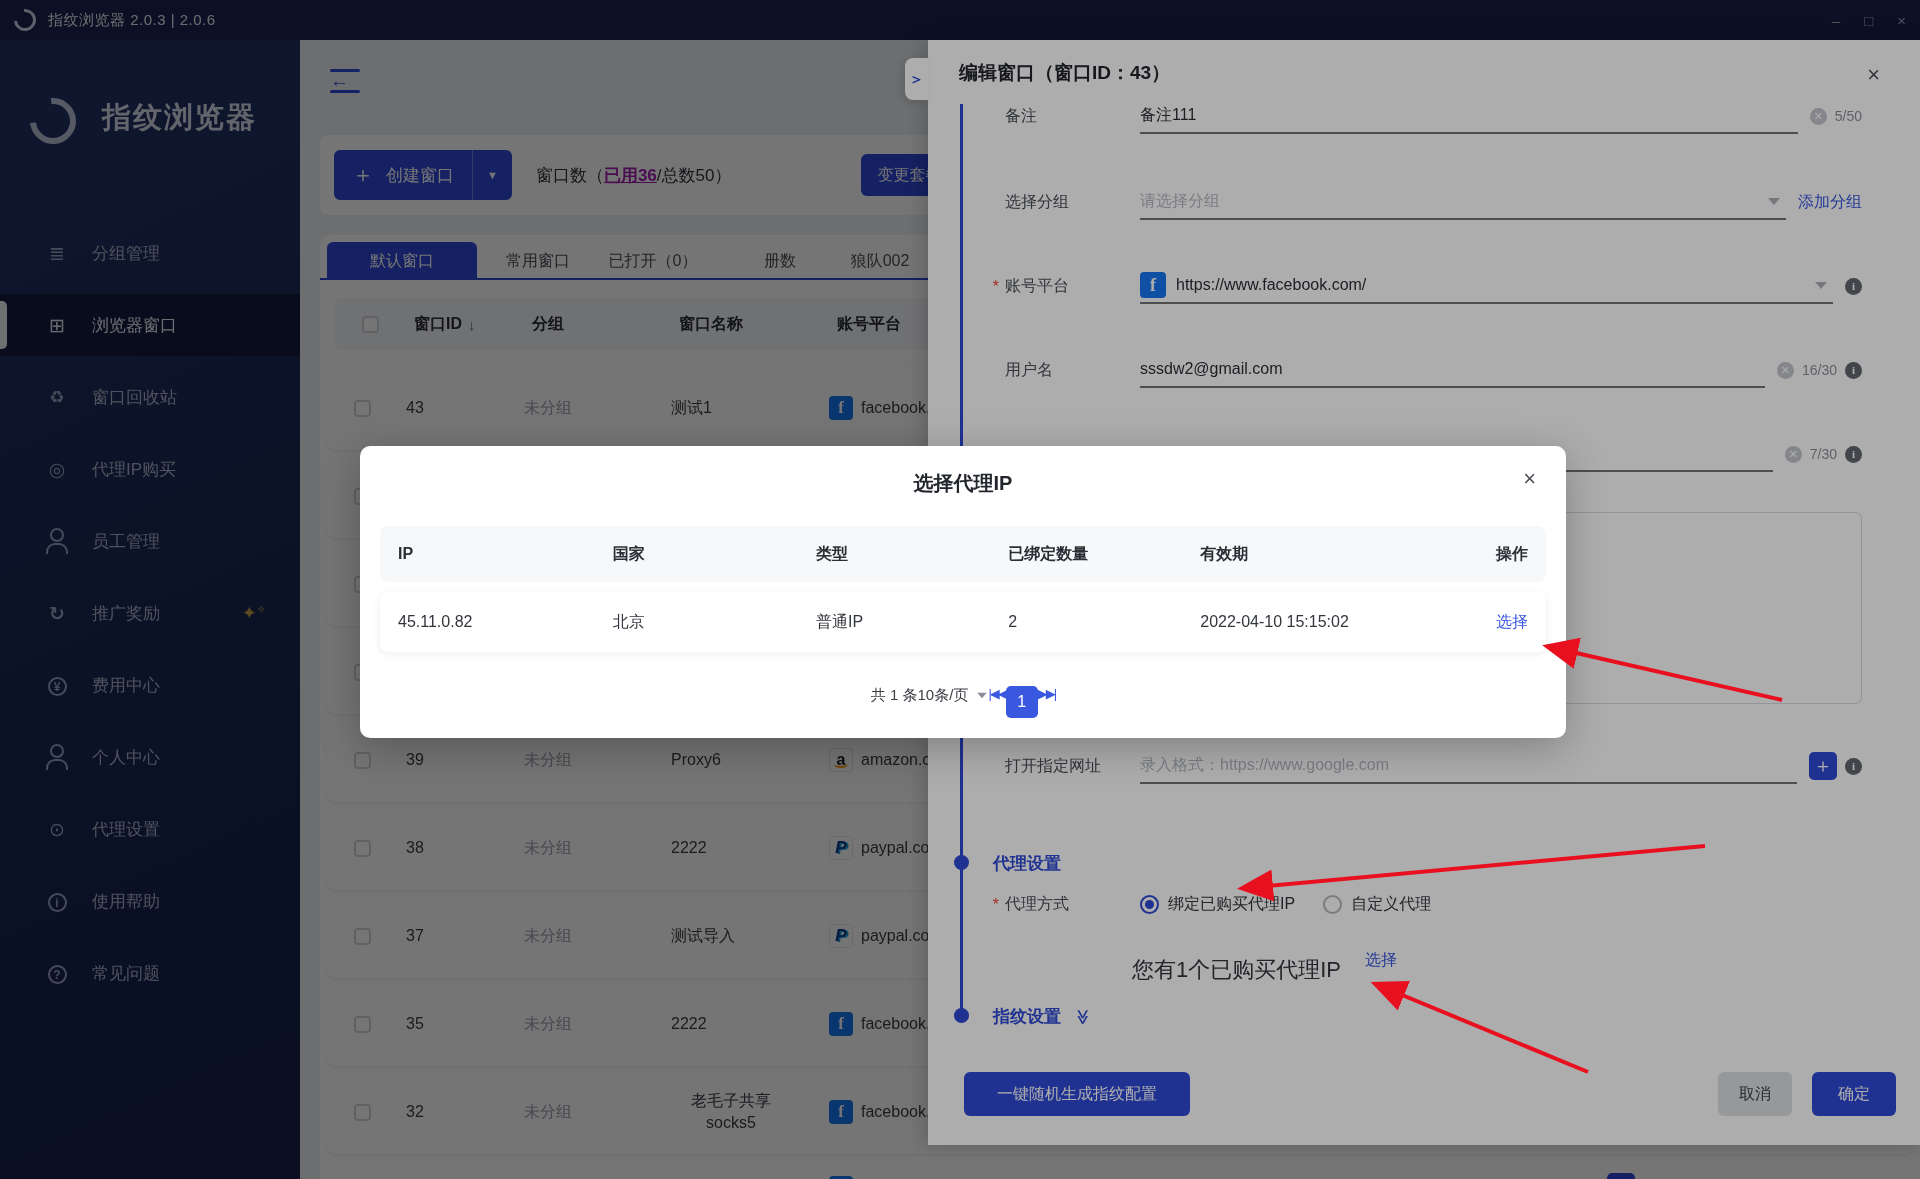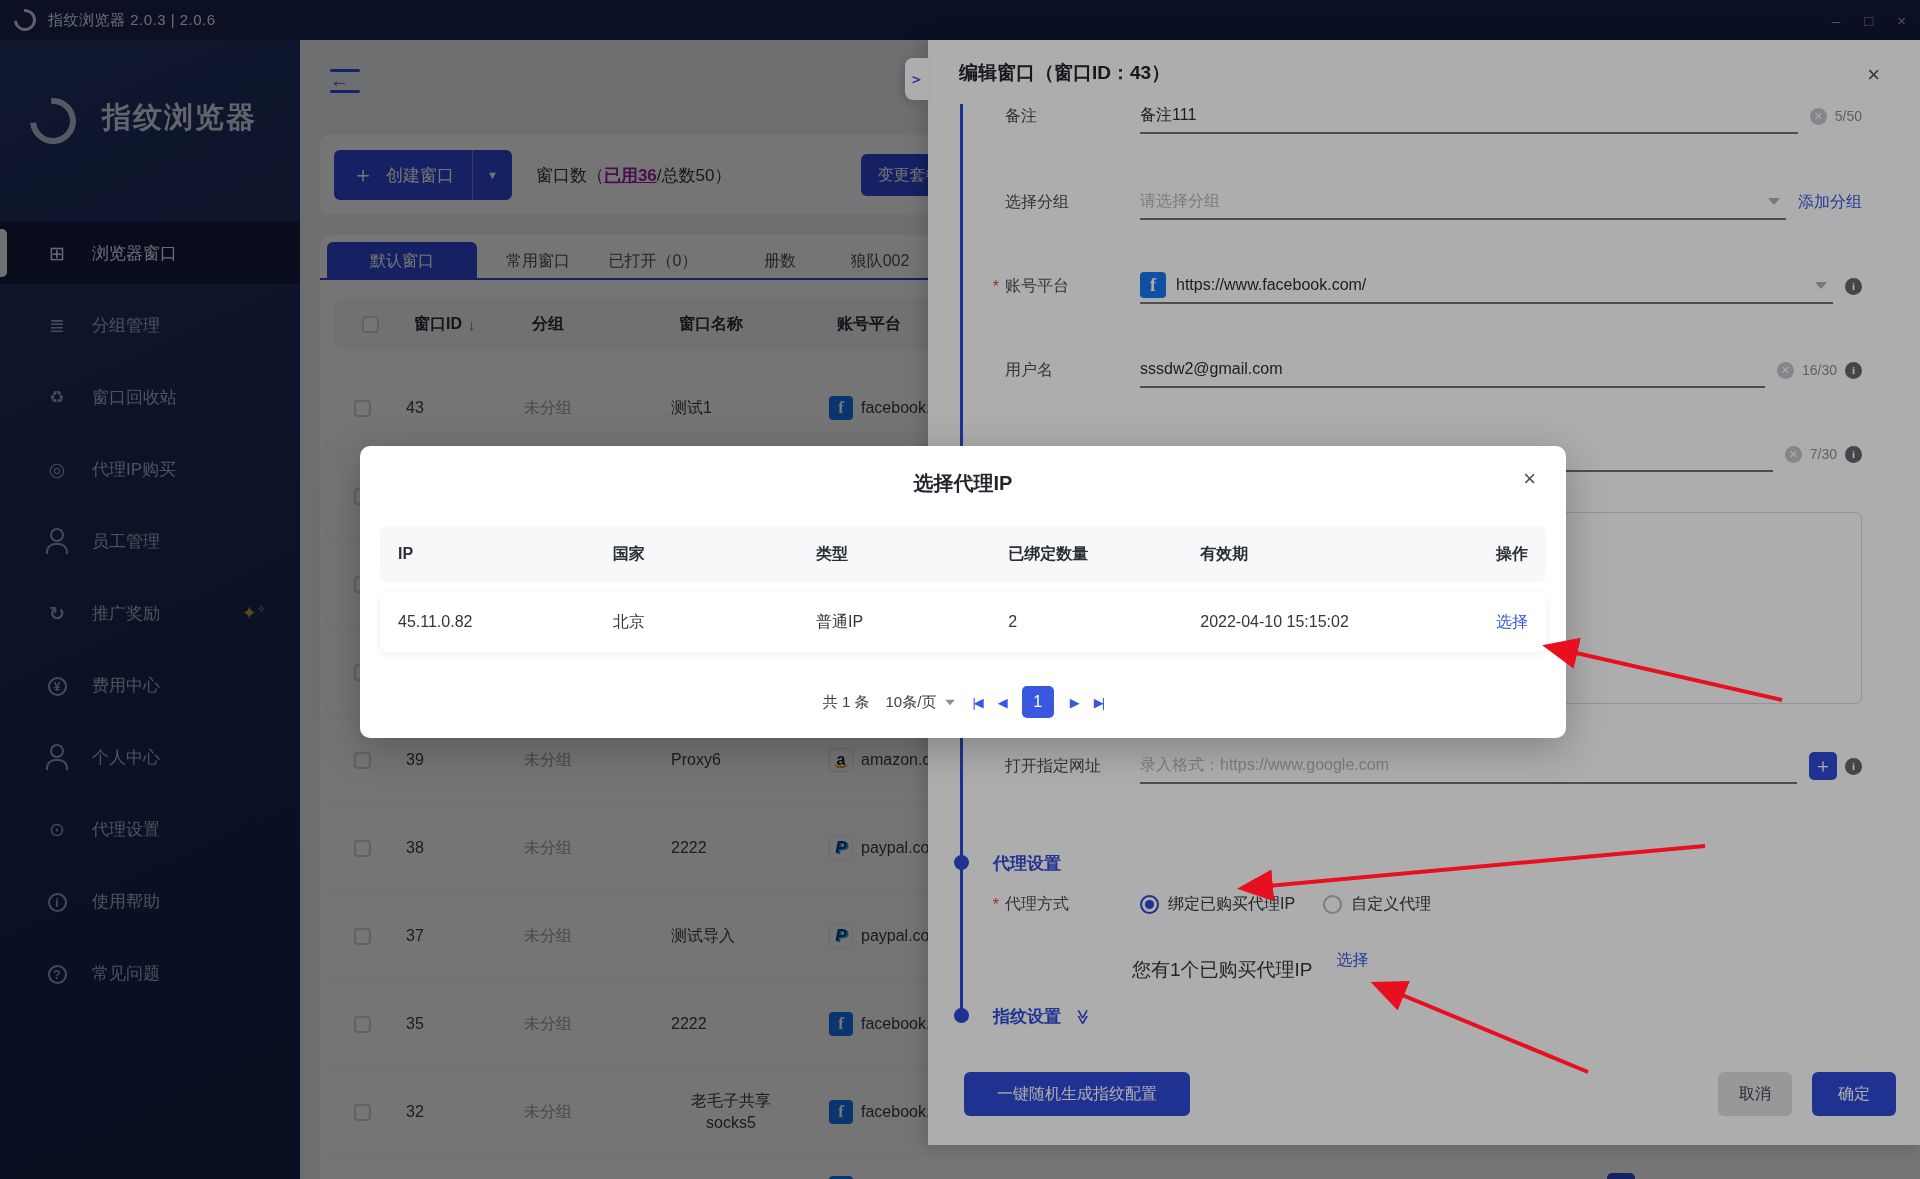--- a/index.html
+++ b/index.html
@@ -168,22 +168,22 @@
     color:#23262d; }
   .modal-close { position:absolute; right:30px; top:20px; font-size:22px; color:#4a4e57; cursor:pointer; }
   .m-table { position:absolute; left:20px; right:20px; top:80px; }
   .m-row { display:flex; align-items:center; height:56px; padding:0 18px; font-size:16px; color:#33363d; }
   .m-head { background:#f7f8fa; border-radius:8px; font-weight:bold; color:#2b2e35; }
   .m-data { background:#fff; border-radius:8px; margin-top:10px; box-shadow:0 2px 8px rgba(30,35,60,.07);
     height:60px; }
   .mc { flex:0 0 auto; }
   .mc1{width:19%;} .mc2{width:18%;} .mc3{width:17%;} .mc4{width:17%;} .mc5{width:21%;}
   .mc6{width:8%; text-align:right;}
-  .m-pager { position:absolute; left:0; bottom:20px; width:100%; display:flex; align-items:center;
-    justify-content:center; gap:16px; font-size:15px; color:#3c3f44; }
+  .m-pager { position:absolute; left:0; bottom:20px; width:100%; display:flex; align-items:flex-start;
+    justify-content:center; font-size:15px; color:#3c3f44; }
   .pg-per { display:flex; align-items:center; gap:8px; cursor:pointer; }
   .pg-per .caret-down { margin:0; border-top-color:#8a8f99; transform:scale(.8); }
   .pg-nav { color:#3a57e0; font-size:13px; cursor:pointer; letter-spacing:-2px; }
   .pg-page { width:32px; height:32px; background:#3a57e0; color:#fff; border-radius:5px; display:flex;
     align-items:center; justify-content:center; font-size:16px; cursor:pointer; }
 
   
   .anno { position:absolute; inset:0; z-index:20; pointer-events:none; }
   .anno-num { position:absolute; color:#e8101f; font-size:38px; }
 </style>
@@ -201,28 +201,28 @@
       <span>×</span>
     </div>
   </div>
 
   <div class="sidebar">
     <div class="side-logo">
       <div class="side-logo-mark"></div>
       <div class="side-logo-text">指纹浏览器</div>
     </div>
     <div class="menu">
+      <div class="menu-item">
+        <span class="s-icon i-layers-icon"></span>
+        <span>分组管理</span>
+      </div>
       <div class="menu-item active">
         <div class="active-pill"></div>
         <span class="s-icon i-grid-icon"></span>
         <span>浏览器窗口</span>
-      </div>
-      <div class="menu-item">
-        <span class="s-icon i-layers-icon"></span>
-        <span>分组管理</span>
       </div>
       <div class="menu-item">
         <span class="s-icon i-trash-icon"></span>
         <span>窗口回收站</span>
       </div>
       <div class="menu-item">
         <span class="s-icon i-location-icon"></span>
         <span>代理IP购买</span>
       </div>
       <div class="menu-item">
@@ -521,21 +521,21 @@
         <span class="radio-opt">
           <span class="radio"></span>
           <span>自定义代理</span>
         </span>
       </div>
     </div>
 
     <div class="frow" style="top:902px;">
       <span class="f-label"></span>
       <div style="display:flex; align-items:center; gap:24px; margin-left:-8px;">
-        <span style="font-size:19px; color:#33363d;margin-top:20px;">您有1个已购买代理IP</span>
+        <span style="font-size:22px; color:#33363d;margin-top:20px;">您有1个已购买代理IP</span>
         <span class="link">选择</span>
       </div>
     </div>
 
     <div class="sec-dot" style="top:968px;"></div>
     <div class="sec-title" style="top:965px;">
       <span>指纹设置</span><span class="sec-chevron">≫</span>
     </div>
 
     <div class="drawer-footer">

